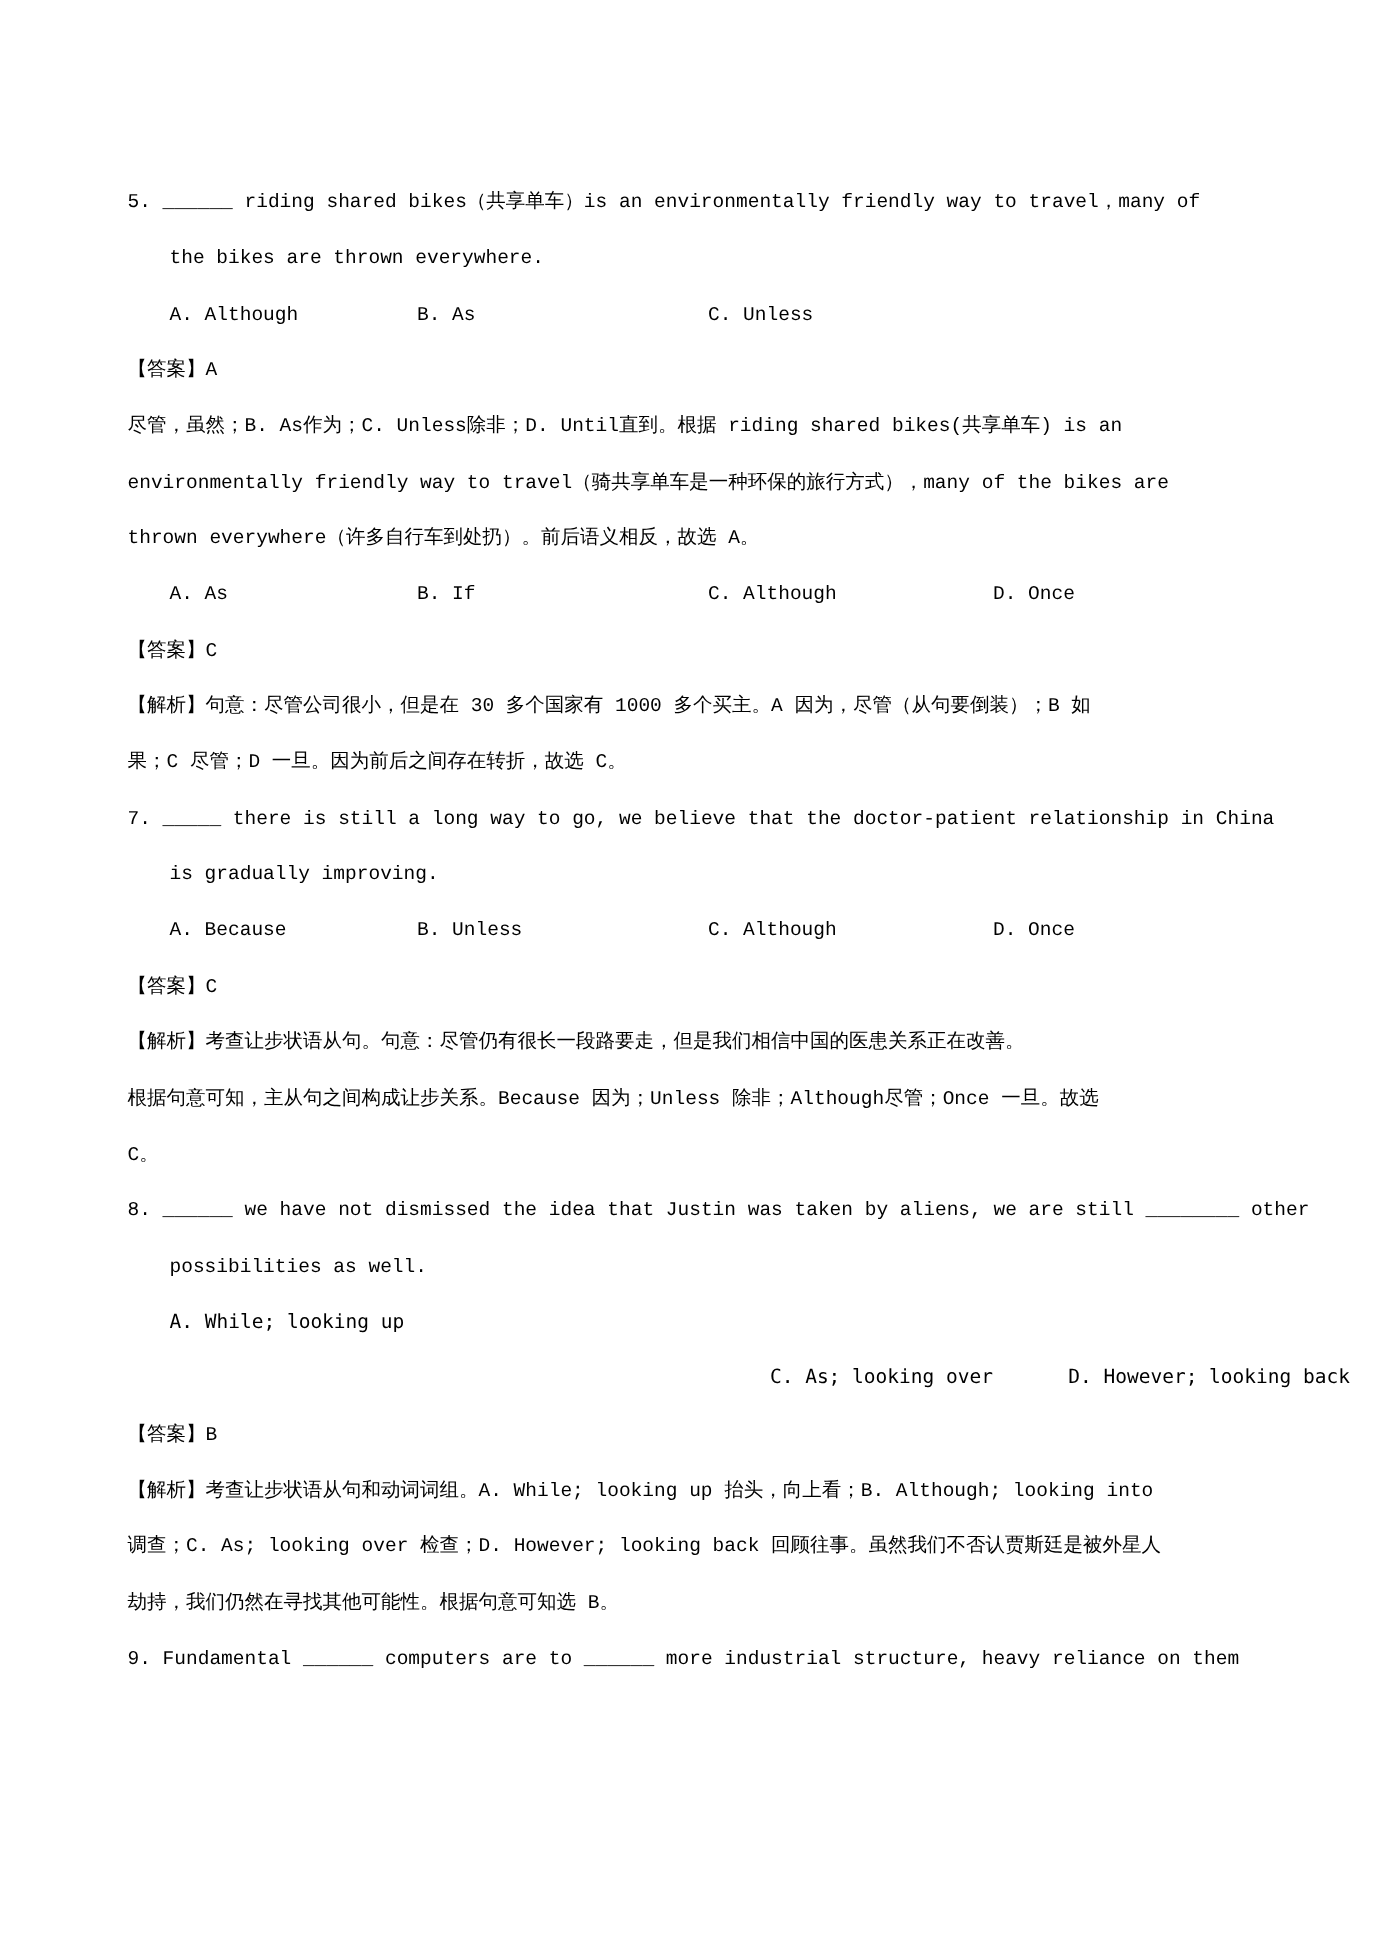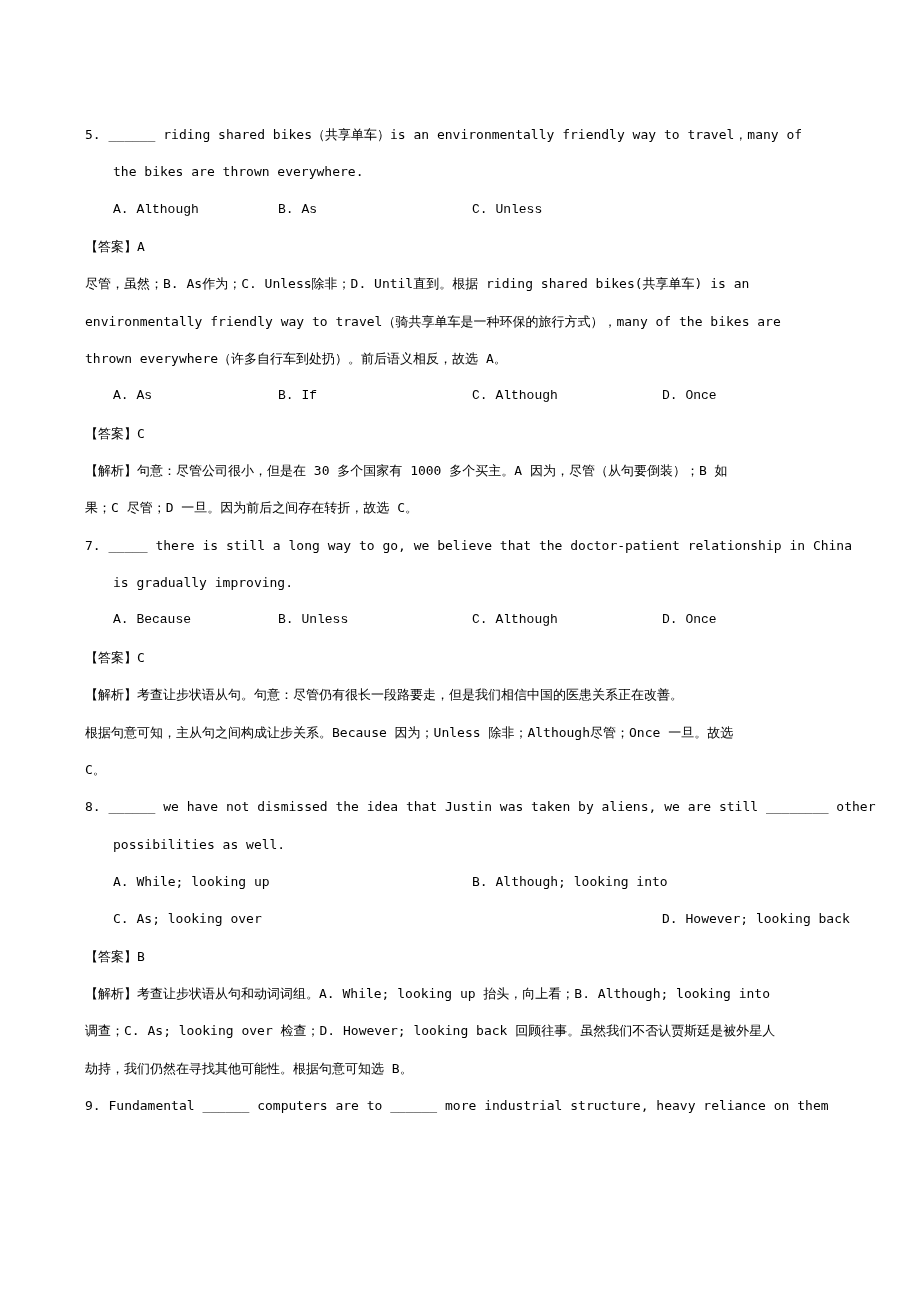--- a/index.html
+++ b/index.html
@@ -10,31 +10,32 @@
     overflow: hidden;
     font-family: "DejaVu Sans Mono", "Liberation Mono", monospace;
     font-size: 13px;
     color: #000000;
   }
   .page { padding: 116px 20px 0 85px; }
   .line {
     height: 37.35px;
     line-height: 37.35px;
     white-space: pre;
+    font-family: Liberation Mono, monospace;
   }
   .indent { padding-left: 28px; }
   .options {
     height: 37.35px;
     line-height: 37.35px;
     padding-left: 28px;
     display: grid;
   }
   .grid4  { grid-template-columns: 165px 194px 190px auto; font-family: Liberation Mono, monospace; }
   .grid2a { grid-template-columns: 359px auto; }
-  .grid2b { grid-template-columns: 549px auto; }
+  .grid2b { grid-template-columns: 549px auto; text-align: right; }
   .opt { white-space: pre; }
 </style>
 </head>
 <body>
 
 <div class="page">
 
   <section>
     <p class="line">5. ______ riding shared bikes（共享单车）is an environmentally friendly way to travel，many of</p>
     <p class="line indent">the bikes are thrown everywhere.</p>
@@ -74,21 +75,20 @@
     <p class="line">【解析】考查让步状语从句。句意：尽管仍有很长一段路要走，但是我们相信中国的医患关系正在改善。</p>
     <p class="line">根据句意可知，主从句之间构成让步关系。Because 因为；Unless 除非；Although尽管；Once 一旦。故选</p>
     <p class="line">C。</p>
   </section>
 
   <section>
     <p class="line">8. ______ we have not dismissed the idea that Justin was taken by aliens, we are still ________ other</p>
     <p class="line indent">possibilities as well.</p>
     <div class="options grid2a">
       <span class="opt">A. While; looking up</span>
-      <span class="opt">B. Although; looking into</span>
     </div>
     <div class="options grid2b">
       <span class="opt">C. As; looking over</span>
       <span class="opt">D. However; looking back</span>
     </div>
     <p class="line">【答案】B</p>
     <p class="line">【解析】考查让步状语从句和动词词组。A. While; looking up 抬头，向上看；B. Although; looking into</p>
     <p class="line">调查；C. As; looking over 检查；D. However; looking back 回顾往事。虽然我们不否认贾斯廷是被外星人</p>
     <p class="line">劫持，我们仍然在寻找其他可能性。根据句意可知选 B。</p>
   </section>

